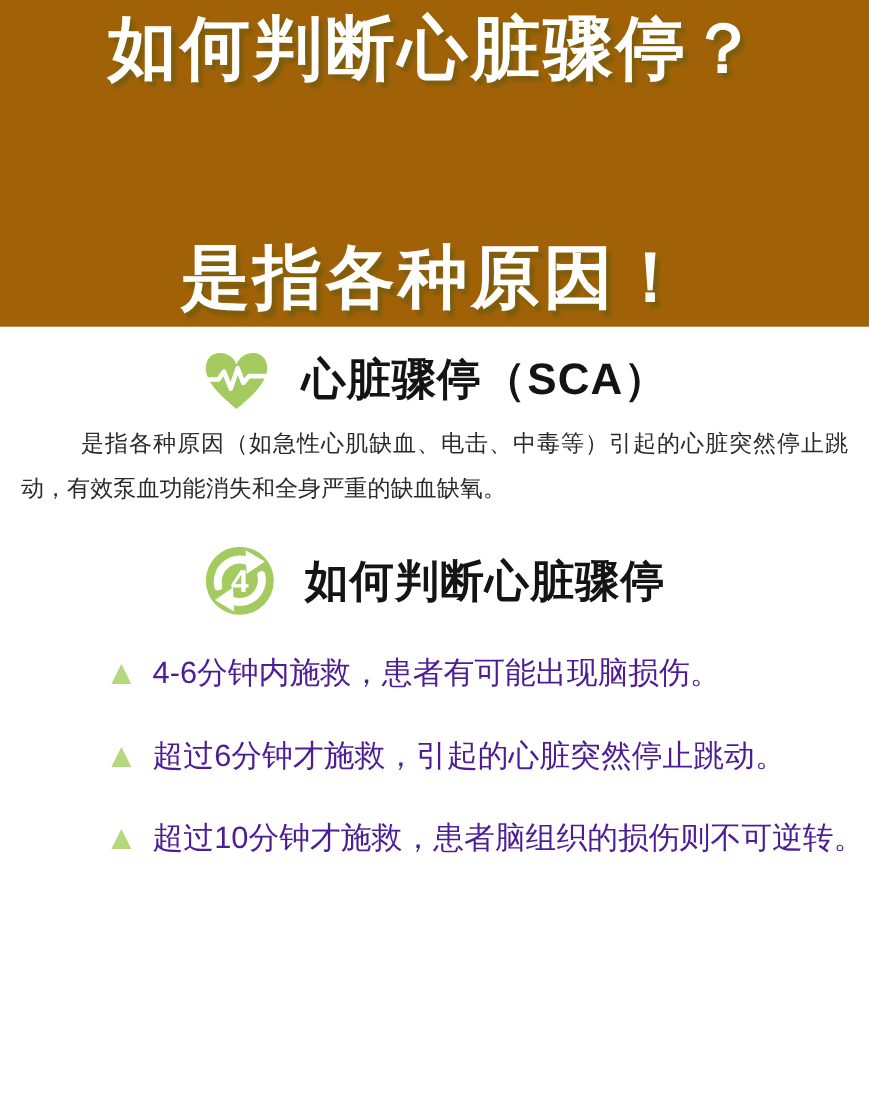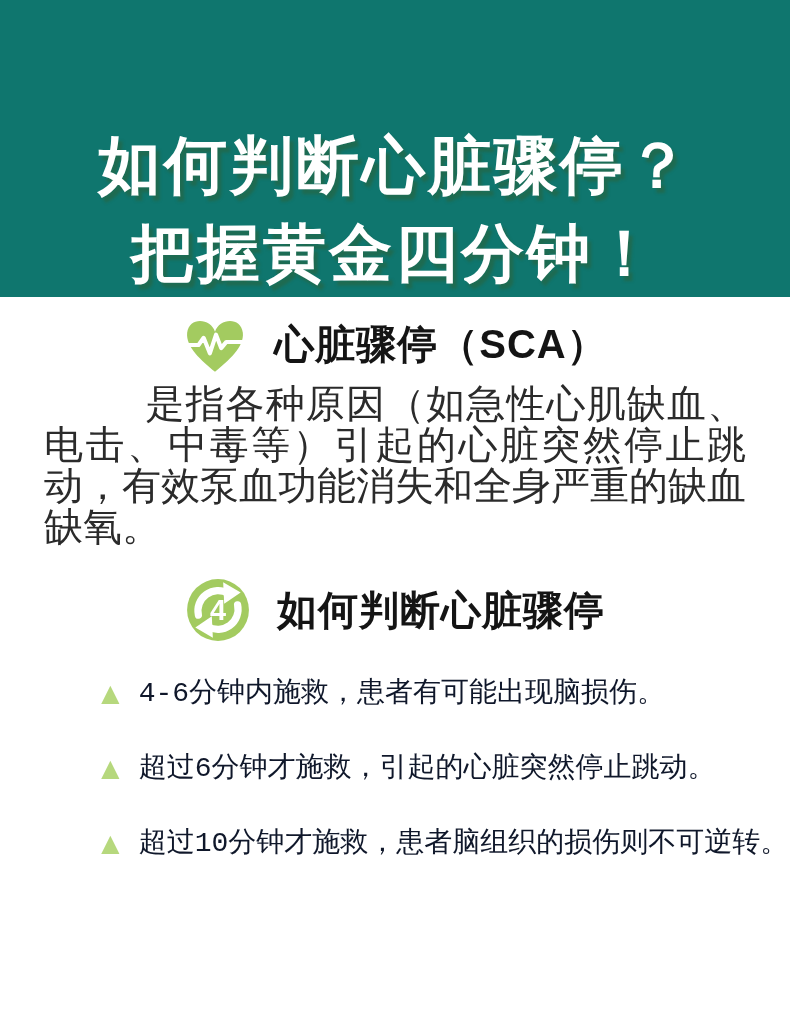--- a/index.html
+++ b/index.html
@@ -6,23 +6,23 @@
   html,body { background:#ffffff; }
   .page {
     position:relative;
     width:790px; height:1010px;
     background:#ffffff;
     overflow:hidden;
     font-family:"Liberation Sans","DejaVu Sans",sans-serif;
   }
   .banner {
     width:100%; height:297px;
-    background:#0f766e;
+    background:#a16207;
     display:flex; flex-direction:column;
-    justify-content:flex-end; align-items:center;
+    justify-content:space-between; align-items:center;
   }
   .banner-line {
     color:#ffffff;
     font-size:63px;
     font-weight:bold;
     letter-spacing:3px;
     line-height:88px;
     text-shadow:4px 5px 3px rgba(60,85,25,0.35);
     white-space:nowrap;
   }
@@ -31,22 +31,22 @@
     gap:26px;
   }
   .sec1-header { margin:14px 0 6px 0; }
   .sec2-header { margin:30px 0 4px 0; }
   .section-icon { width:66px; height:66px; flex:0 0 auto; }
   .section-title {
     font-size:40px; font-weight:bold; color:#141414;
     letter-spacing:1px; white-space:nowrap;
   }
   .para {
-    margin:0 44px;
-    font-size:39px;
+    margin:0 19px;
+    font-size:21px;
     line-height:41px;
     color:#2b2b2b;
     text-indent:2.6em;
     text-align:justify;
   }
   .para + .para { margin-top:4px; }
   .bullets { margin:30px 44px 0 44px; }
   .bullet-row {
     display:flex; align-items:center;
     gap:13px;
@@ -55,33 +55,32 @@
   }
   .bullet-tri {
     color:#b6d87d;
     font-size:31px;
     line-height:41px;
     flex:0 0 auto;
   }
   .bullet-text {
     font-size:28px;
     line-height:41px;
-    color:#0f172a;
+    color:#4c1d95;
     white-space:nowrap;
-    font-family:Liberation Mono, monospace;
   }
 </style>
 </head>
 <body>
 
 <div class="page">
 
   <div class="banner">
     <div class="banner-line">如何判断心脏骤停？</div>
-    <div class="banner-line">把握黄金四分钟！</div>
+    <div class="banner-line">是指各种原因！</div>
   </div>
 
   <div class="section-header sec1-header">
     <span class="section-icon">
       <svg viewBox="0 0 64 64" width="66" height="66">
         <path d="M32 20 C 28 7, 7 5, 5 21 C 3.5 35, 19 48, 32 59 C 45 48, 60.5 35, 59 21 C 57 5, 36 7, 32 20 Z" fill="#a3cb60"></path>
         <polyline points="5,33 16,33 21,26 27,41 33,23 38,36 43,30 59,30" fill="none" stroke="#ffffff" stroke-width="4" stroke-linejoin="round" stroke-linecap="round"></polyline>
       </svg>
     </span>
     <span class="section-title">心脏骤停（SCA）</span>

